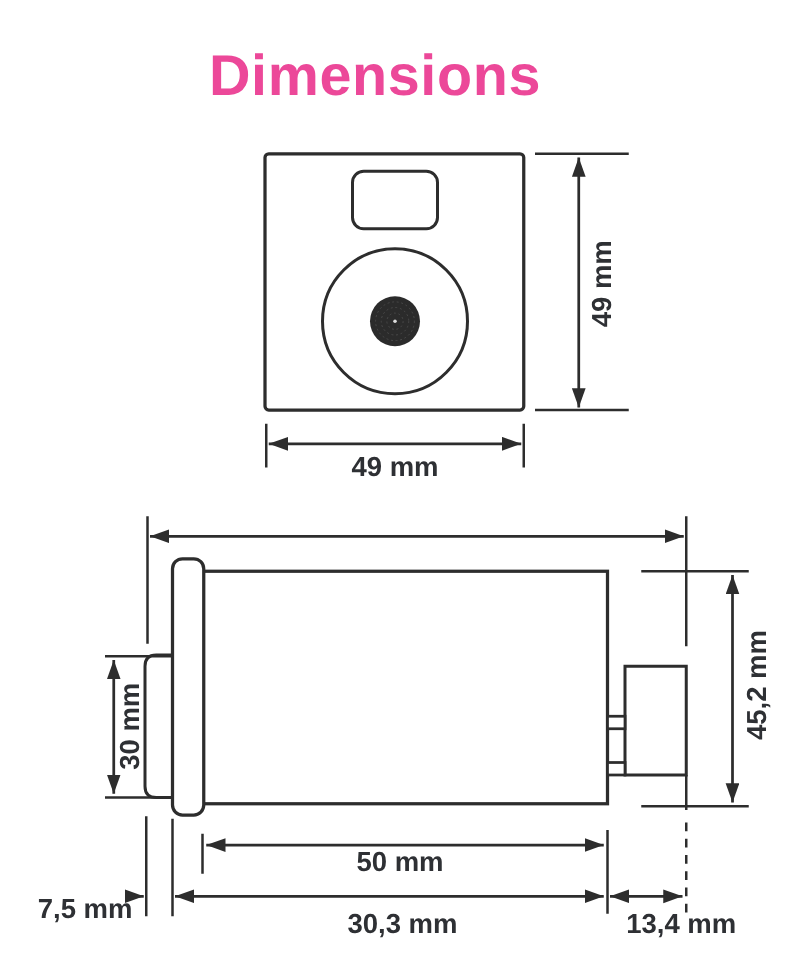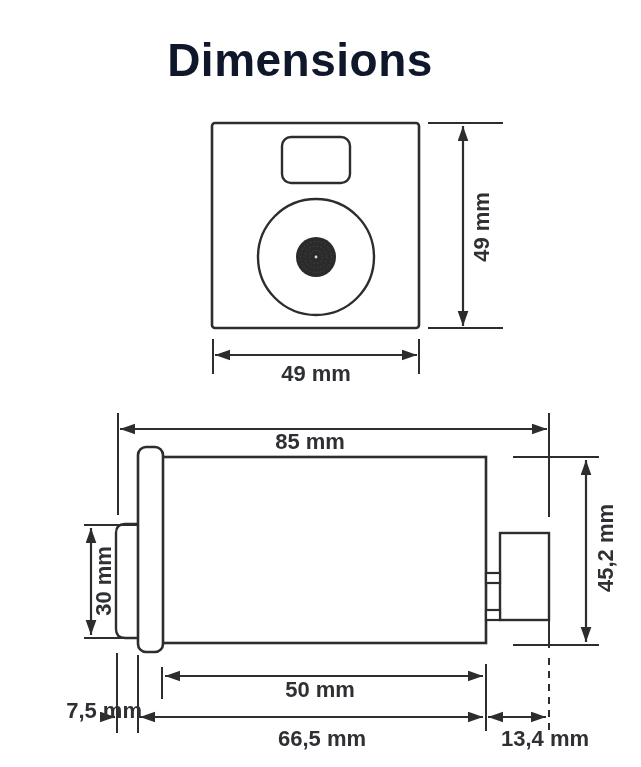--- a/index.html
+++ b/index.html
@@ -1,20 +1,20 @@
 <!DOCTYPE html>
 <html><head>
 <meta charset="utf-8">
 <style>
   html,body{margin:0;padding:0;background:#ffffff;}
   .stage{position:relative;width:641px;height:767px;background:#ffffff;
          font-family:"Liberation Sans",sans-serif;overflow:hidden;}
   .stage svg{position:absolute;left:0;top:0;}
   .title{position:absolute;left:70px;top:33px;width:460px;text-align:center;
-         font-size:46px;font-weight:bold;color:#0f172a;letter-spacing:0.5px;}
+         font-size:46px;font-weight:bold;color:#ec4899;letter-spacing:0.5px;}
   .dim-label{position:absolute;font-weight:bold;font-size:22px;line-height:1.05;
              color:#2e3034;white-space:nowrap;}
   .h-center{text-align:center;}
   .h-right{text-align:right;}
   .vbox{display:flex;align-items:center;justify-content:center;transform:rotate(-90deg);}
 </style>
 </head>
 <body>
 
 <div class="stage">
@@ -92,27 +92,26 @@
       <line x1="549" y1="658" x2="549" y2="734" stroke-width="2" stroke-dasharray="7 6"></line>
     </g>
   </svg>
 
   <div class="title">Dimensions</div>
 
   <div class="dim-label h-center" style="left:244px;top:362px;width:144px;">49 mm</div>
 
   <div class="dim-label vbox" style="left:412px;top:215px;width:140px;height:24px;">49 mm</div>
 
-  <div class="dim-label h-center" style="left:240px;top:430px;width:140px;">85 mm</div>
 
   <div class="dim-label vbox" style="left:34px;top:569px;width:140px;height:24px;">30 mm</div>
 
   <div class="dim-label vbox" style="left:536px;top:536px;width:140px;height:24px;">45,2 mm</div>
 
   <div class="dim-label h-center" style="left:250px;top:678px;width:140px;">50 mm</div>
 
-  <div class="dim-label h-center" style="left:242px;top:727px;width:160px;">66,5 mm</div>
+  <div class="dim-label h-center" style="left:242px;top:727px;width:160px;">30,3 mm</div>
 
-  <div class="dim-label h-right" style="left:24px;top:699px;width:82px;margin-left:36px;">7,5 mm</div>
+  <div class="dim-label h-right" style="left:24px;top:715px;width:82px;">7,5 mm</div>
 
   <div class="dim-label h-center" style="left:465px;top:727px;width:160px;">13,4 mm</div>
 
 </div>
 
 </body></html>

